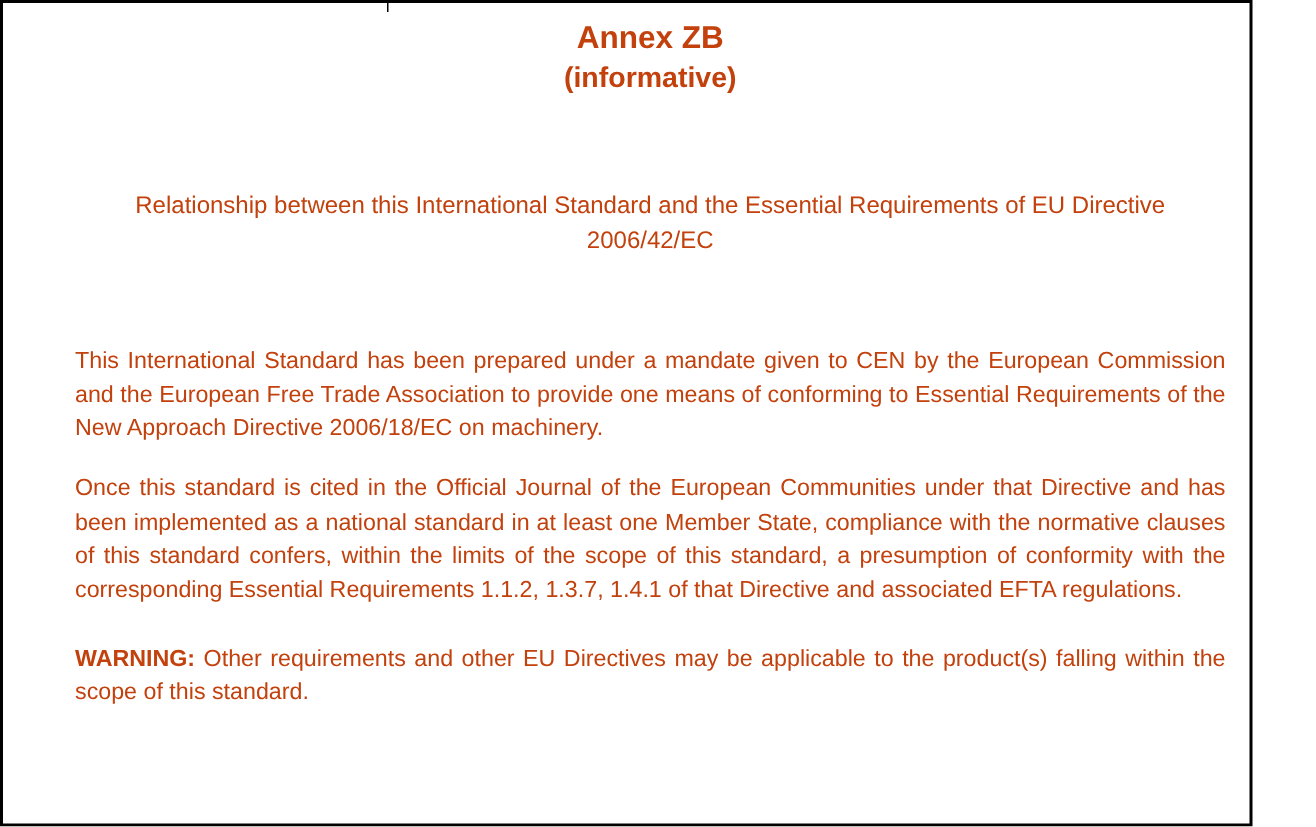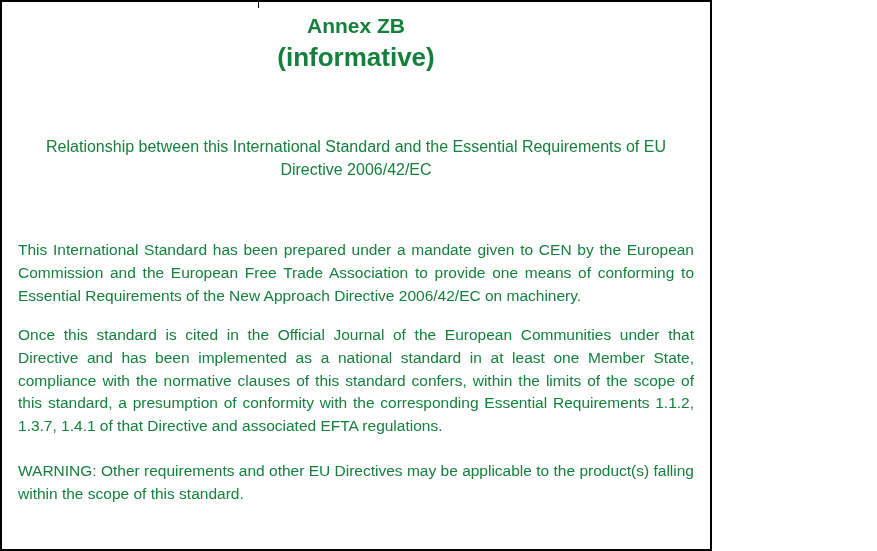--- a/index.html
+++ b/index.html
@@ -1,43 +1,44 @@
 <!DOCTYPE html>
 <html><head>
 <meta charset="utf-8">
 <style>
   html, body {
     margin: 0;
     padding: 0;
     background: #ffffff;
   }
   .page {
-    width: 712px;
+    width: 835px;
     height: 551px;
     box-sizing: border-box;
     border: 2px solid #000000;
     background: #ffffff;
     position: relative;
     overflow: hidden;
     font-family: "Liberation Sans", sans-serif;
-    color: #15803d;
+    color: #c2410c;
+    padding-left: 32px;
   }
   .inner {
     padding: 8px 12px 0 12px;
   }
   .annex-title {
     text-align: center;
     font-size: 21px;
     font-weight: bold;
     line-height: 1.32;
     margin: 2px 0 0 0;
   }
   .annex-subtitle {
     text-align: center;
-    font-size: 26px;
+    font-size: 19px;
     font-weight: bold;
     line-height: 1.32;
     margin: 0;
   }
   .relationship {
     text-align: center;
     font-size: 16px;
     font-weight: normal;
     line-height: 1.42;
     margin: 62px 26px 0 26px;
@@ -58,21 +59,21 @@
   .warning-block {
     margin: 23px 4px 0 4px;
     font-size: 15.5px;
     line-height: 1.46;
     text-align: justify;
   }
   .warning-block p {
     margin: 0;
   }
   .warning-label {
-    font-weight: normal;
+    font-weight: bold;
   }
   .top-tick {
     position: absolute;
     top: 0;
     left: 256px;
     width: 1px;
     height: 6px;
     background: #000000;
   }
 </style>
@@ -83,21 +84,21 @@
   <div class="top-tick"></div>
   <div class="inner">
 
     <div class="annex-title">Annex ZB</div>
 
     <div class="annex-subtitle">(informative)</div>
 
     <div class="relationship">Relationship between this International Standard and the Essential Requirements of EU Directive 2006/42/EC</div>
 
     <div class="body-block">
-      <p>This International Standard has been prepared under a mandate given to CEN by the European Commission and the European Free Trade Association to provide one means of conforming to Essential Requirements of the New Approach Directive 2006/42/EC on machinery.</p>
+      <p>This International Standard has been prepared under a mandate given to CEN by the European Commission and the European Free Trade Association to provide one means of conforming to Essential Requirements of the New Approach Directive 2006/18/EC on machinery.</p>
       <p class="last">Once this standard is cited in the Official Journal of the European Communities under that Directive and has been implemented as a national standard in at least one Member State, compliance with the normative clauses of this standard confers, within the limits of the scope of this standard, a presumption of conformity with the corresponding Essential Requirements 1.1.2, 1.3.7, 1.4.1 of that Directive and associated EFTA regulations.</p>
     </div>
 
     <div class="warning-block">
       <p><span class="warning-label">WARNING:</span><span> Other requirements and other EU Directives may be applicable to the product(s) falling within the scope of this standard.</span></p>
     </div>
 
   </div>
 </div>
 

